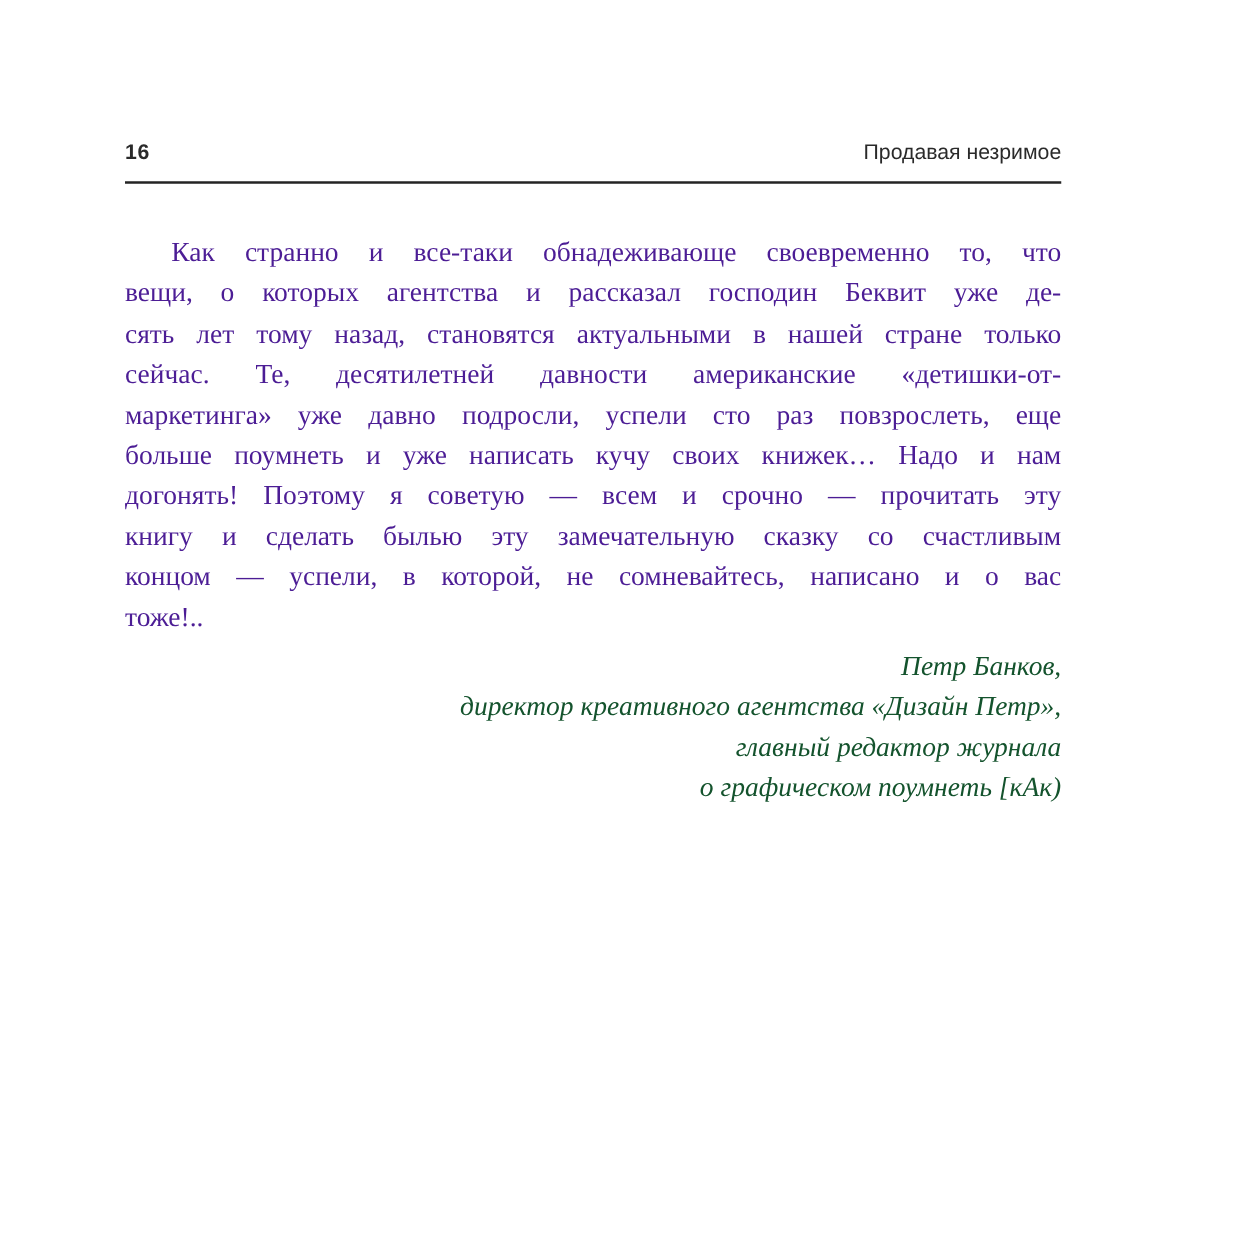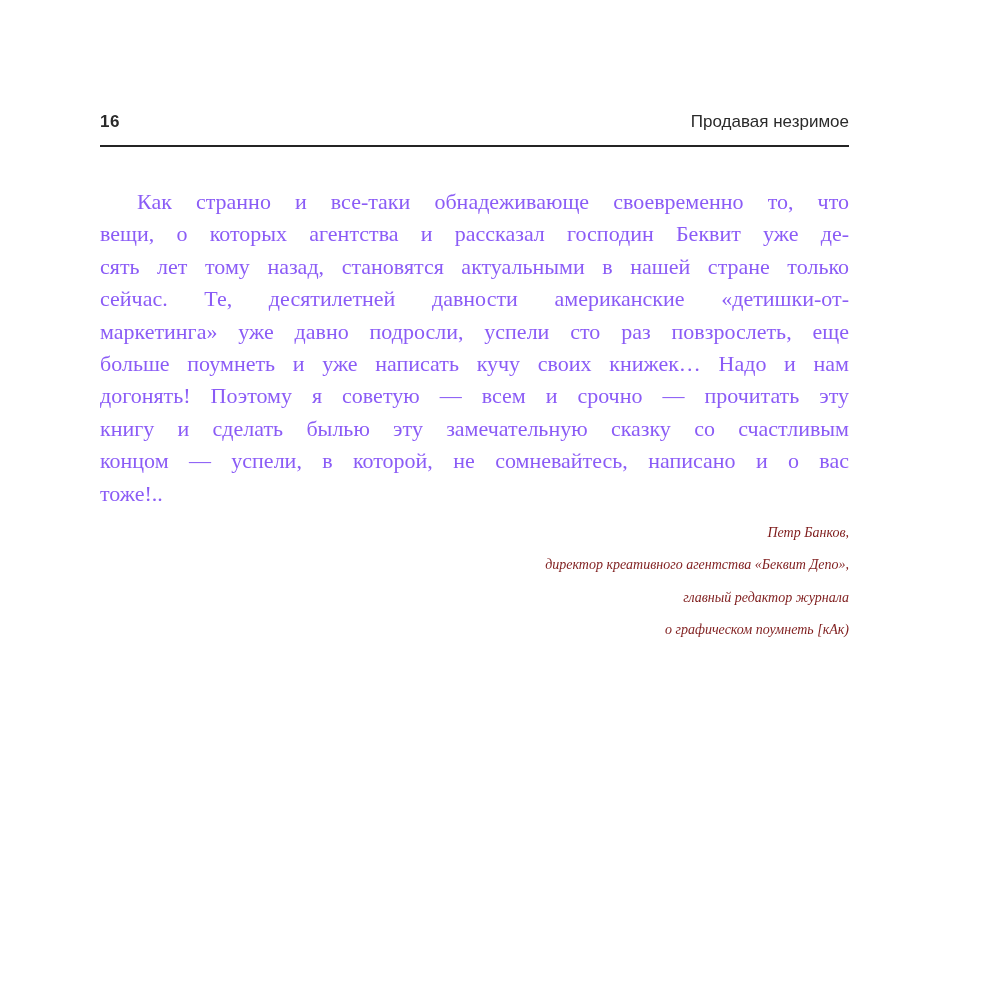--- a/index.html
+++ b/index.html
@@ -42,43 +42,43 @@
     border: none;
     border-top: 2px solid #242424;
     margin: 13px 0 0 0;
   }
   
   .body-text {
     margin-top: 39px;
     font-family: "Liberation Serif", "DejaVu Serif", serif;
     font-size: 22px;
     line-height: 32.4px;
-    color: #8b5cf6;
+    color: #4c1d95;
   }
   .body-line {
     text-align: justify;
     text-align-last: justify;
     white-space: normal;
   }
   .body-line.first {
     padding-left: 37px;
   }
   .body-line.last {
     text-align: left;
     text-align-last: left;
   }
   
   .signature {
     margin-top: 7px;
     font-family: "Liberation Serif", "DejaVu Serif", serif;
     font-style: italic;
-    font-size: 14px;
+    font-size: 22px;
     line-height: 32.4px;
     text-align: right;
-    color: #7f1d1d;
+    color: #14532d;
   }
 </style>
 </head>
 <body>
 
 <div class="page">
   <div class="content">
 
     <header class="running-head">
       <span class="page-number">16</span>
@@ -95,19 +95,19 @@
       <div class="body-line">маркетинга» уже давно подросли, успели сто раз повзрослеть, еще</div>
       <div class="body-line">больше поумнеть и уже написать кучу своих книжек… Надо и нам</div>
       <div class="body-line">догонять! Поэтому я советую — всем и срочно — прочитать эту</div>
       <div class="body-line">книгу и сделать былью эту замечательную сказку со счастливым</div>
       <div class="body-line">концом — успели, в которой, не сомневайтесь, написано и о вас</div>
       <div class="body-line last">тоже!..</div>
     </main>
 
     <div class="signature">
       <div class="signature-line">Петр Банков,</div>
-      <div class="signature-line">директор креативного агентства «Беквит Депо»,</div>
+      <div class="signature-line">директор креативного агентства «Дизайн Петр»,</div>
       <div class="signature-line">главный редактор журнала</div>
       <div class="signature-line">о графическом поумнеть [кАк)</div>
     </div>
 
   </div>
 </div>
 
 </body></html>

